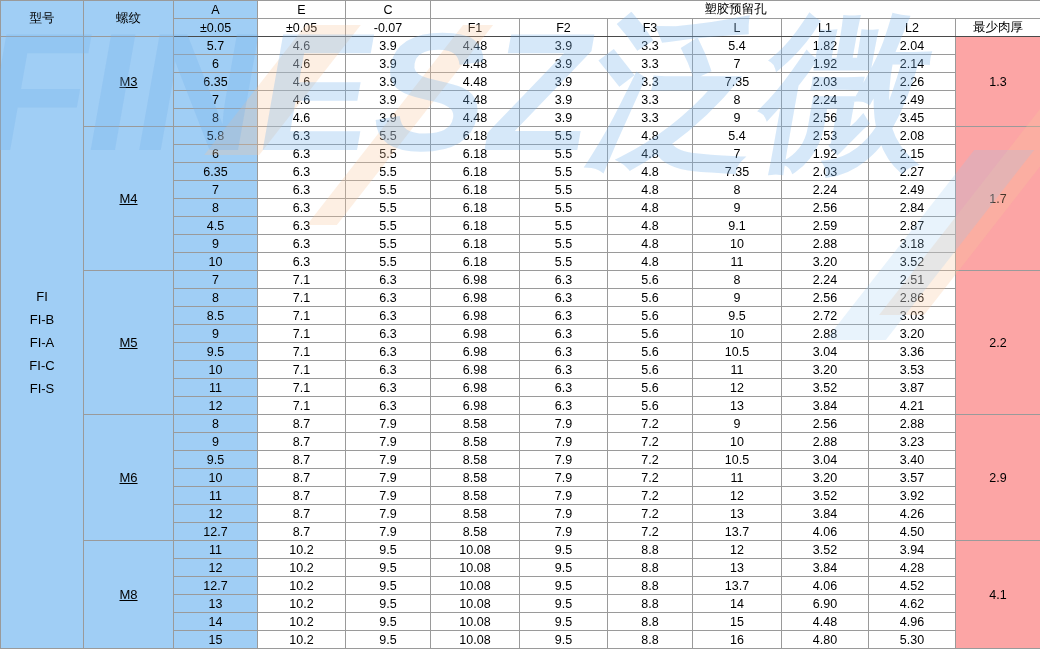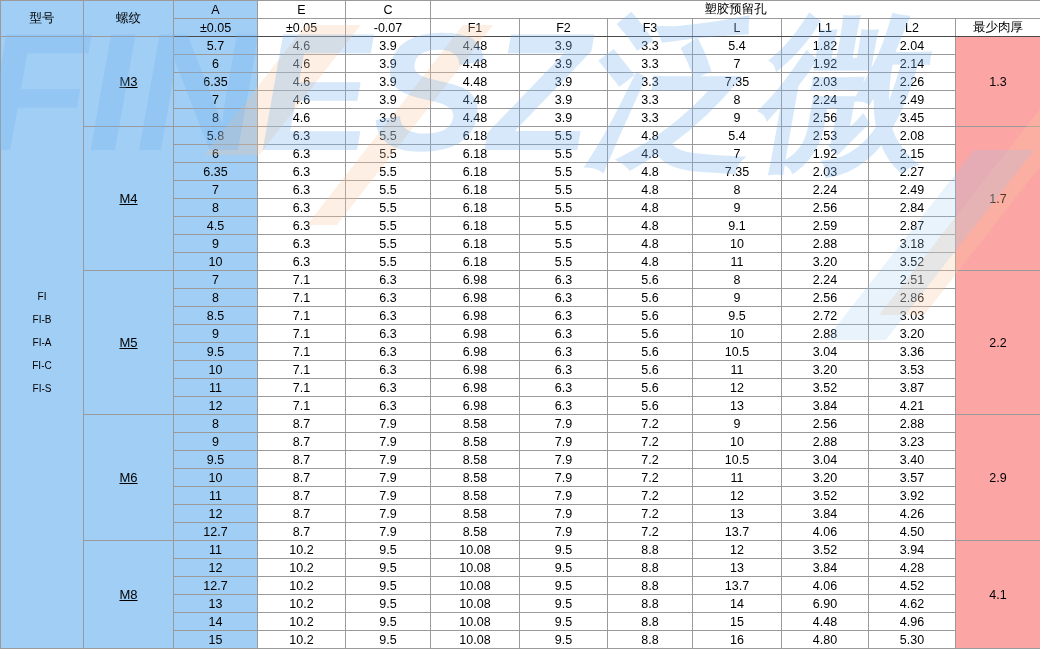--- a/index.html
+++ b/index.html
@@ -22,21 +22,21 @@
     font-weight: normal;
   }
   table.spec { border: 1px solid #595959; }
   thead tr.h1 { height: 17px; }
   thead tr.h2 { height: 16px; }
   tbody tr { height: 18px; }
   thead tr.h2 th { border-bottom: 1px solid #4a4a4a; }
 
   td.blue, th.blue { background: #A0CEF5; }
   tr.group-start td { border-top: 1px solid #6e6e6e; }
-  td.model-cell { line-height: 23px; font-size: 10px; }
+  td.model-cell { line-height: 23px; font-size: 13px; }
   td.thread-cell { font-size: 13px; text-decoration: underline; }
   td.min-cell { background: #fca5a5; }
 
   
   .watermark {
     position: absolute; left: 0; top: 0; width: 1040px; height: 649px;
     pointer-events: none; overflow: hidden; z-index: 5;
   }
   .wm-text {
     position: absolute; left: -15px; top: 8px; width: 1120px;

